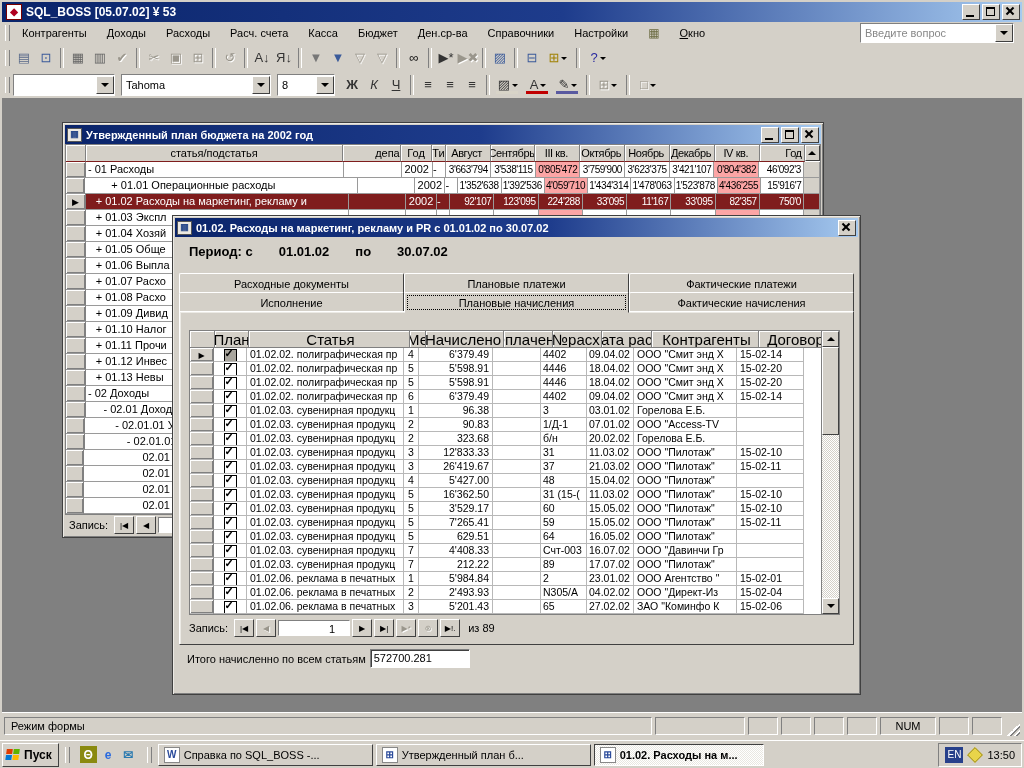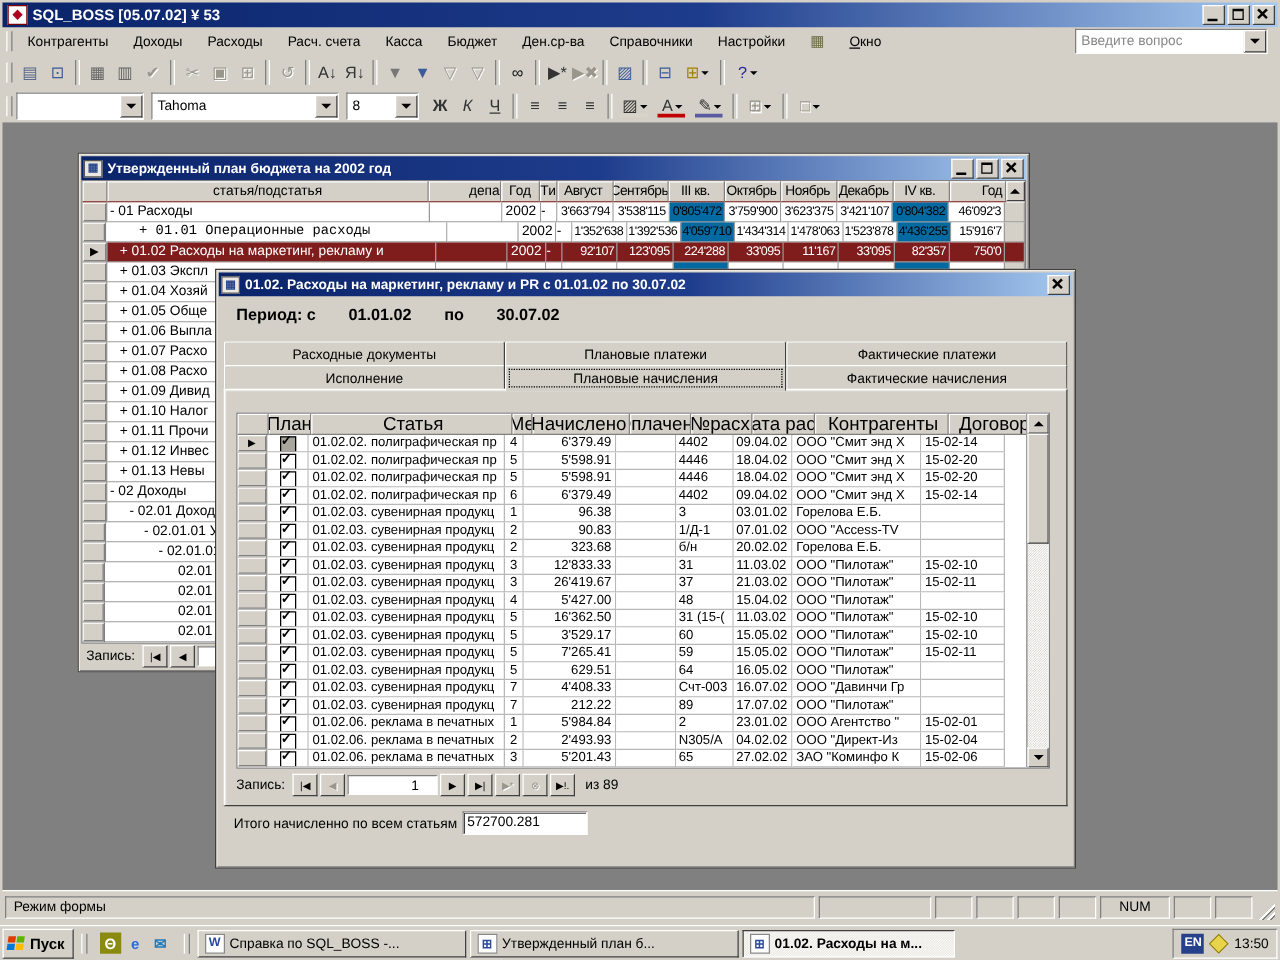--- a/index.html
+++ b/index.html
@@ -69,21 +69,21 @@
     box-shadow:inset 1px 1px 0 #fff;font-size:11px;display:flex;align-items:center;justify-content:center;
     overflow:hidden;white-space:nowrap;}
   .w1row{height:16px;}
   .w1c{border-right:1px solid #9a9a9a;border-bottom:1px solid #9a9a9a;overflow:hidden;white-space:nowrap;
     font-size:11px;line-height:15px;background:#fff;}
   .w1c0{width:20px;background:#d4d0c8 !important;border-right:1px solid #808080;
     box-shadow:inset 1px 1px 0 #fff, inset -1px -1px 0 #808080;text-align:center;}
   .w1c0 .cur{font-style:normal;font-size:9px;line-height:15px;}
   .w1c1{width:269px;} .w1c2{width:26px;padding-left:32px;} .w1c3{width:32px;text-align:center;} .w1c4{width:13px;}
   .w1num{width:47px;text-align:right;font-size:10px;letter-spacing:-0.4px;padding-right:2px;box-sizing:border-box;}
-  .shade{background:#0369a1;}
+  .shade{background:#fca5a5;}
   .w1row.selected .w1c{background:#7f1d1d;color:#fff;}
   .w1row.selected .w1c0{background:#d4d0c8 !important;color:#000;}
   .w1sbc{width:16px;background:#d4d0c8;}
   .sbtn{width:16px;height:16px;background:#d4d0c8;border:1px solid;border-color:#fff #404040 #404040 #fff;
     display:flex;align-items:center;justify-content:center;box-sizing:border-box;}
   .navrow{position:absolute;left:2px;bottom:2px;right:2px;height:20px;display:flex;align-items:center;gap:2px;
     padding-left:4px;}
   .nbtn{width:18px;height:16px;background:#d4d0c8;border:1px solid;border-color:#fff #404040 #404040 #fff;
     font-size:8px;display:flex;align-items:center;justify-content:center;white-space:nowrap;}
   .nbtn.dim{color:#9a968c;text-shadow:1px 1px 0 #fff;}
@@ -154,21 +154,21 @@
   .tkbtn{height:22px;background:#d4d0c8;border:1px solid;border-color:#fff #404040 #404040 #fff;
     display:flex;align-items:center;gap:4px;padding:0 5px;width:215px;box-sizing:border-box;overflow:hidden;white-space:nowrap;}
   .tkbtn.active{border-color:#404040 #fff #fff #404040;font-weight:bold;
     background:#e9e7e1;background-image:linear-gradient(45deg,#fff 25%,transparent 25%,transparent 75%,#fff 75%),
     linear-gradient(45deg,#fff 25%,transparent 25%,transparent 75%,#fff 75%);background-size:2px 2px;background-position:0 0,1px 1px;
     width:170px;}
   .tkicon{width:14px;height:14px;flex:none;display:flex;align-items:center;justify-content:center;
     font-size:10px;font-weight:bold;background:#fff;border:1px solid #888;}
   #tray{margin-left:auto;display:flex;align-items:center;gap:5px;height:22px;
     border:1px solid;border-color:#808080 #fff #fff #808080;padding:0 6px;}
-  #langbadge{width:18px;height:16px;background:#27408b;color:#fff;font-size:10px;font-weight:bold;
+  #langbadge{width:18px;height:16px;background:#27408b;color:#fff;font-size:10px;font-weight:normal;
     display:flex;align-items:center;justify-content:center;}
   #trayicon{width:12px;height:12px;background:#e8d44a;border:1px solid #8a7a10;transform:rotate(45deg) scale(.8);}
   
   .bold{font-weight:bold;} .it{font-style:italic;} .un{text-decoration:underline;}
 </style>
 </head>
 <body>
 
 <div id="desktop">
   <div id="appframe">
@@ -572,21 +572,21 @@
                 <span class="w1c w1num">3'759'900</span>
                 <span class="w1c w1num">3'623'375</span>
                 <span class="w1c w1num">3'421'107</span>
                 <span class="w1c w1num shade">0'804'382</span>
                 <span class="w1c w1num">46'092'3</span>
                 <span class="w1c w1sbc"></span>
               </div>
 
               <div class="w1row">
                 <span class="w1c w1c0"><i class="cur"></i></span>
-                <span class="w1c w1c1" style="padding-left: 26px; font-family: Liberation Mono, monospace;">+ 01.01 Операционные расходы</span>
+                <span class="w1c w1c1" style="padding-left: 26px;">+ 01.01 Операционные расходы</span>
                 <span class="w1c w1c2"></span>
                 <span class="w1c w1c3">2002</span>
                 <span class="w1c w1c4">-</span>
                 <span class="w1c w1num">1'352'638</span>
                 <span class="w1c w1num">1'392'536</span>
                 <span class="w1c w1num shade">4'059'710</span>
                 <span class="w1c w1num">1'434'314</span>
                 <span class="w1c w1num">1'478'063</span>
                 <span class="w1c w1num">1'523'878</span>
                 <span class="w1c w1num shade">4'436'255</span>

